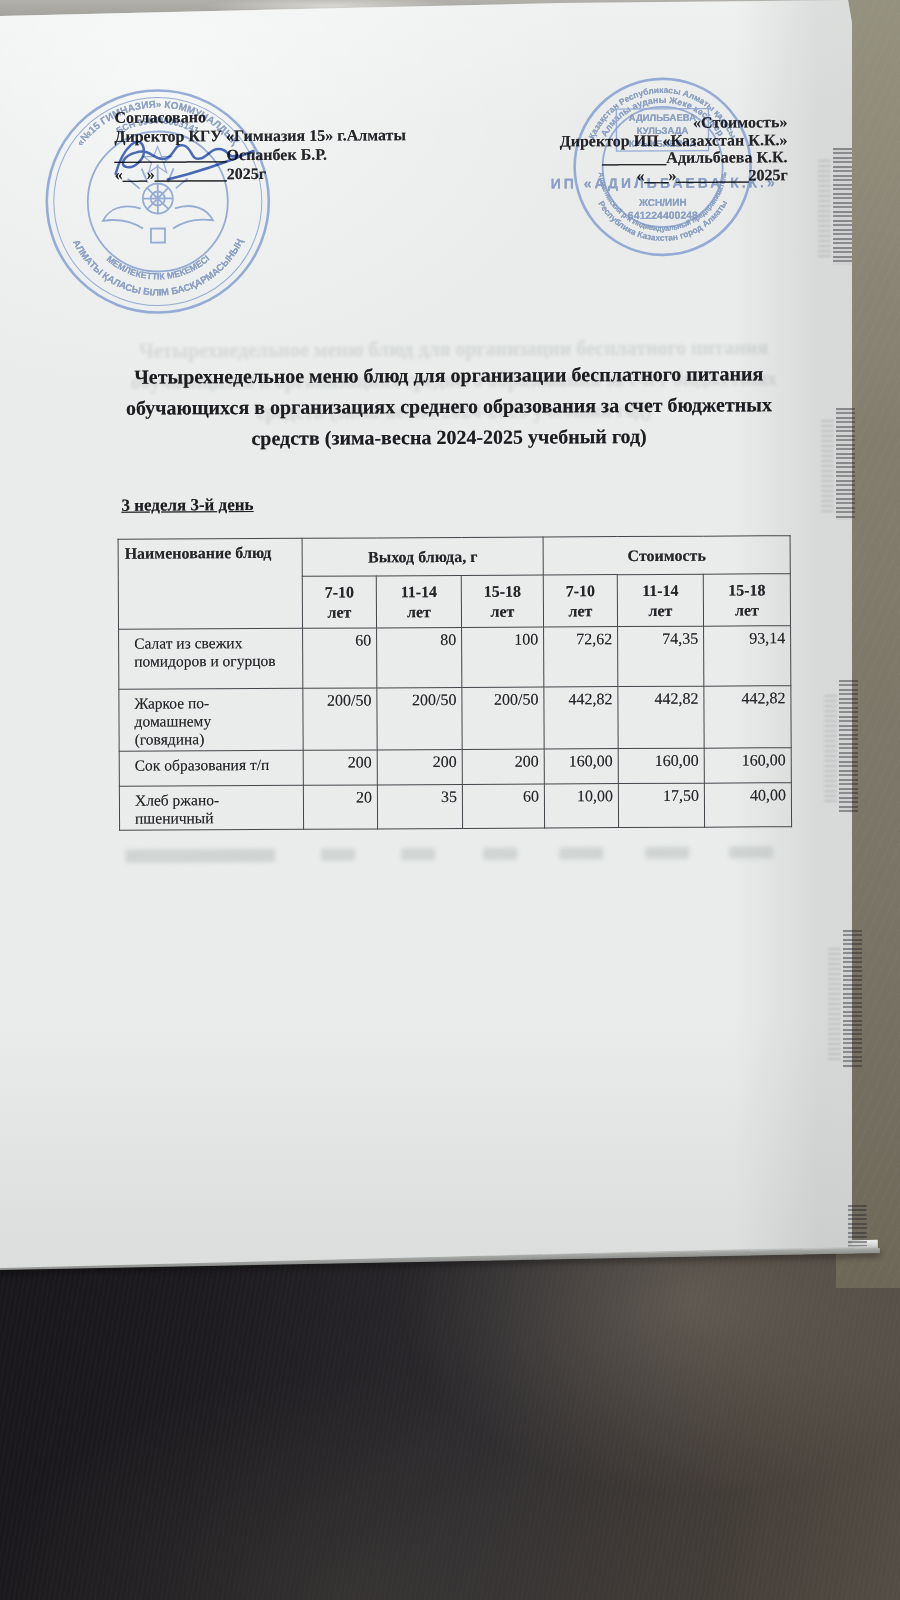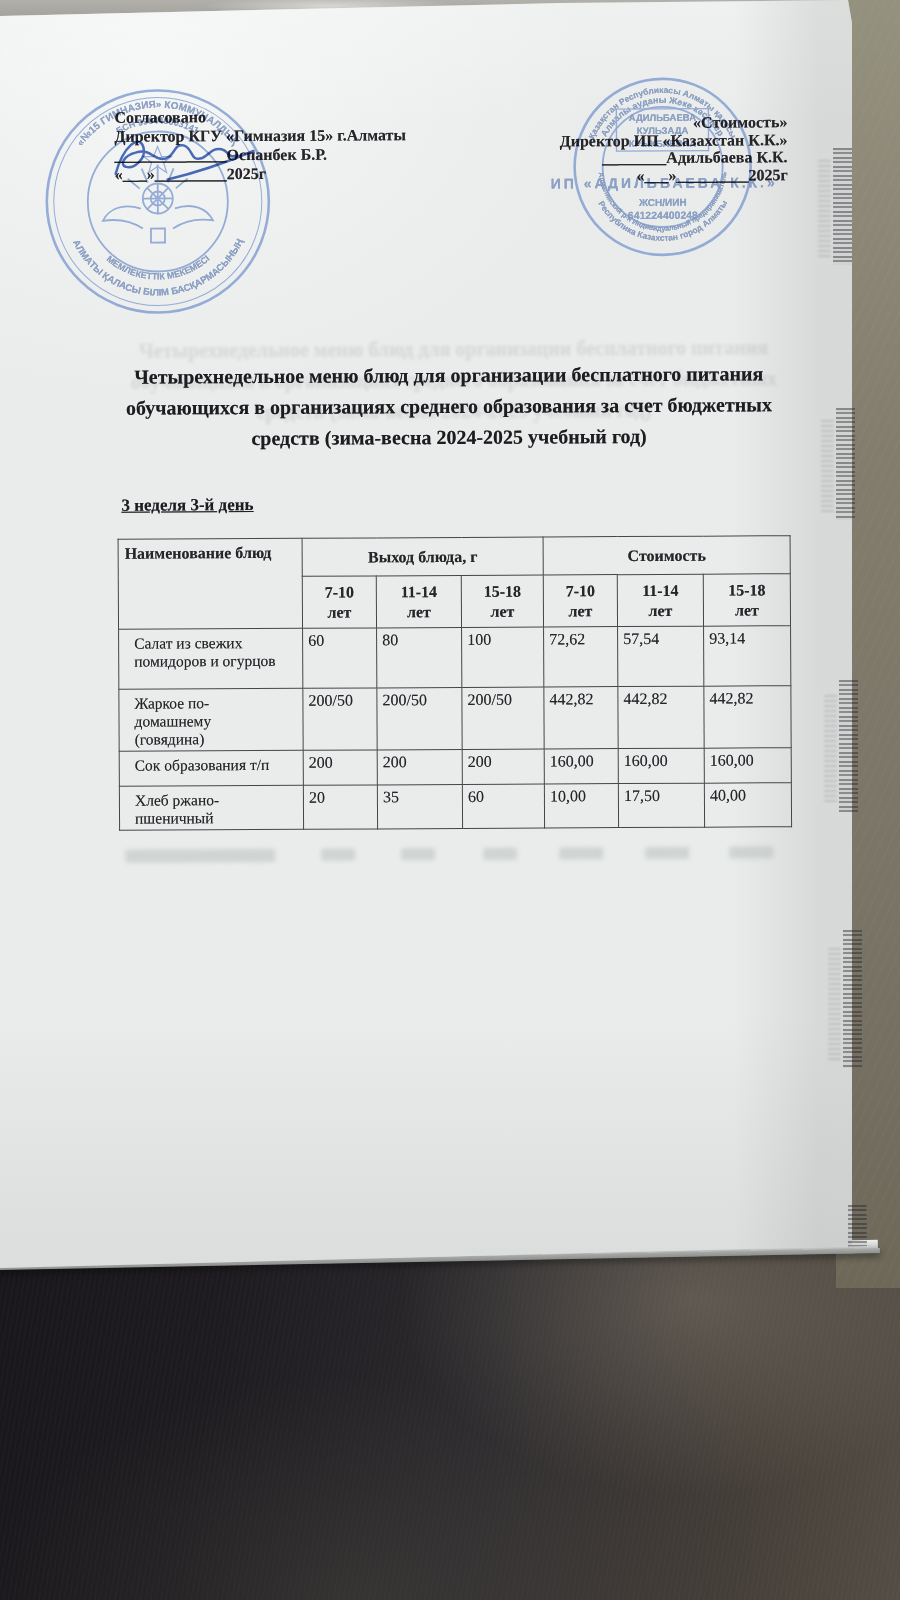--- a/index.html
+++ b/index.html
@@ -59,21 +59,21 @@
   .week-day{position:absolute;left:122px;top:494px;font-weight:bold;font-size:17px;color:#1d1d21;text-decoration:underline;}
 
   
   .menu{position:absolute;left:118px;top:537px;width:672px;border-collapse:collapse;
     table-layout:fixed;font-size:15.5px;color:#26262a;}
   .menu th,.menu td{border:1.4px solid #45464b;padding:2px 5px;vertical-align:top;
     font-weight:normal;overflow:hidden;}
   .menu .hdr{font-weight:bold;font-size:16px;text-align:center;vertical-align:middle;}
   .menu .hdr-dish{font-weight:bold;font-size:16px;text-align:left;vertical-align:top;padding:5px 6px;}
   .menu .age{font-weight:bold;font-size:16px;text-align:center;vertical-align:middle;line-height:20px;}
-  .menu td.num{text-align:left;font-size:16px;padding-top:3px;}
+  .menu td.num{text-align:right;font-size:16px;padding-top:3px;}
   .dish{padding-top:3px;margin-left:10px;}
   .d-mid{max-width:162px;}
   .d-narrow{max-width:122px;}
   .d-tight{max-width:112px;}
 
   
   .stamp{position:absolute;mix-blend-mode:multiply;opacity:.78;}
   .stamp text{font-family:"Liberation Sans","DejaVu Sans",sans-serif;fill:#6d8cc4;font-weight:bold;}
   .stamp .ln{stroke:#7b98ce;fill:none;}
   .sig{position:absolute;left:112px;top:122px;mix-blend-mode:multiply;opacity:.92;}
@@ -218,21 +218,21 @@
               </th>
         </tr>
         <tr style="height:60px">
           <td>
                 <div class="dish d-mid">Салат из свежих помидоров и огурцов</div>
               </td>
           <td class="num">60</td>
           <td class="num">80</td>
           <td class="num">100</td>
           <td class="num">72,62</td>
-          <td class="num">57,54</td>
+          <td class="num">74,35</td>
           <td class="num">93,14</td>
         </tr>
         <tr style="height:58px">
           <td>
                 <div class="dish d-narrow">Жаркое по-домашнему (говядина)</div>
               </td>
           <td class="num">200/50</td>
           <td class="num">200/50</td>
           <td class="num">200/50</td>
           <td class="num">442,82</td>

